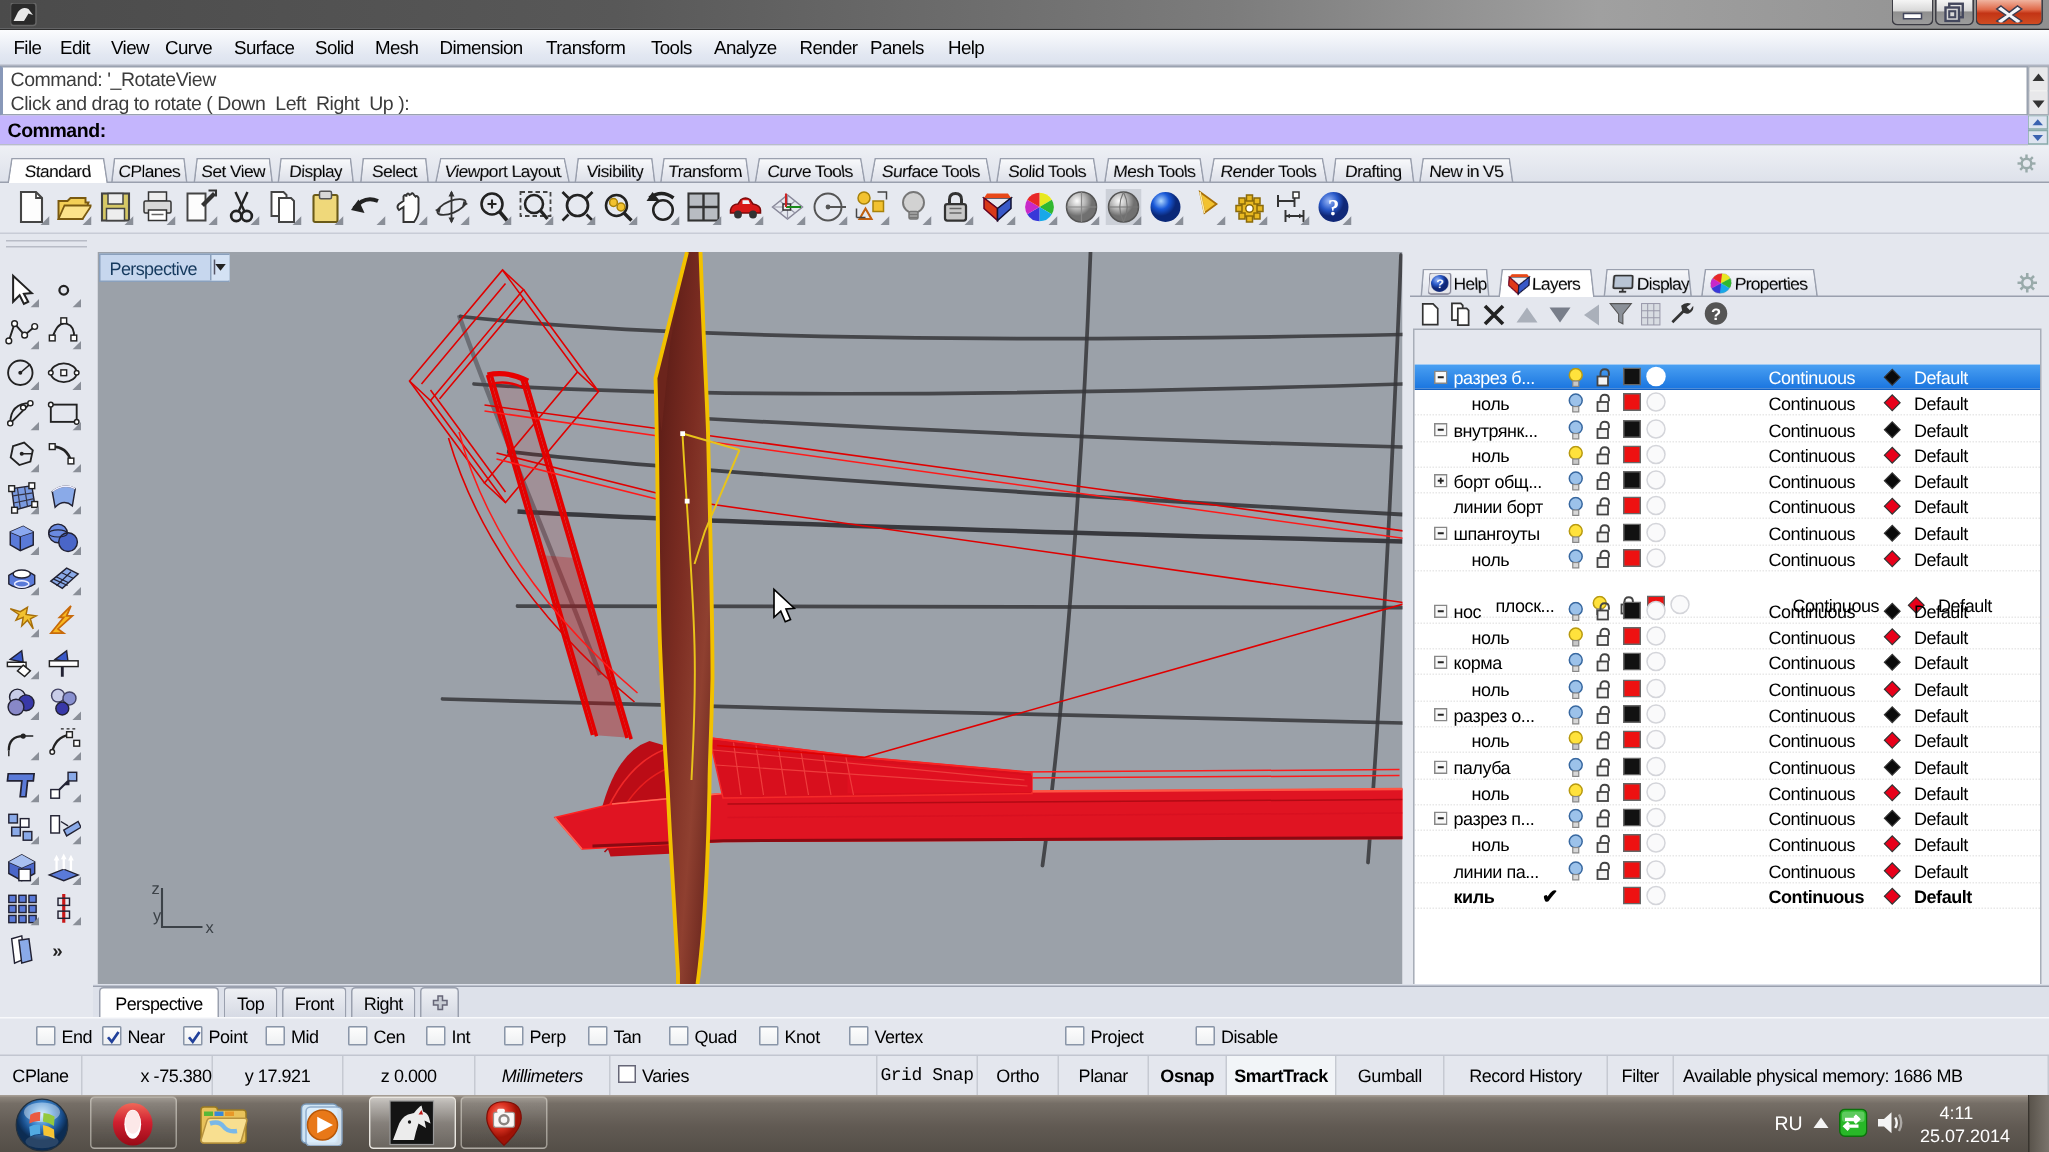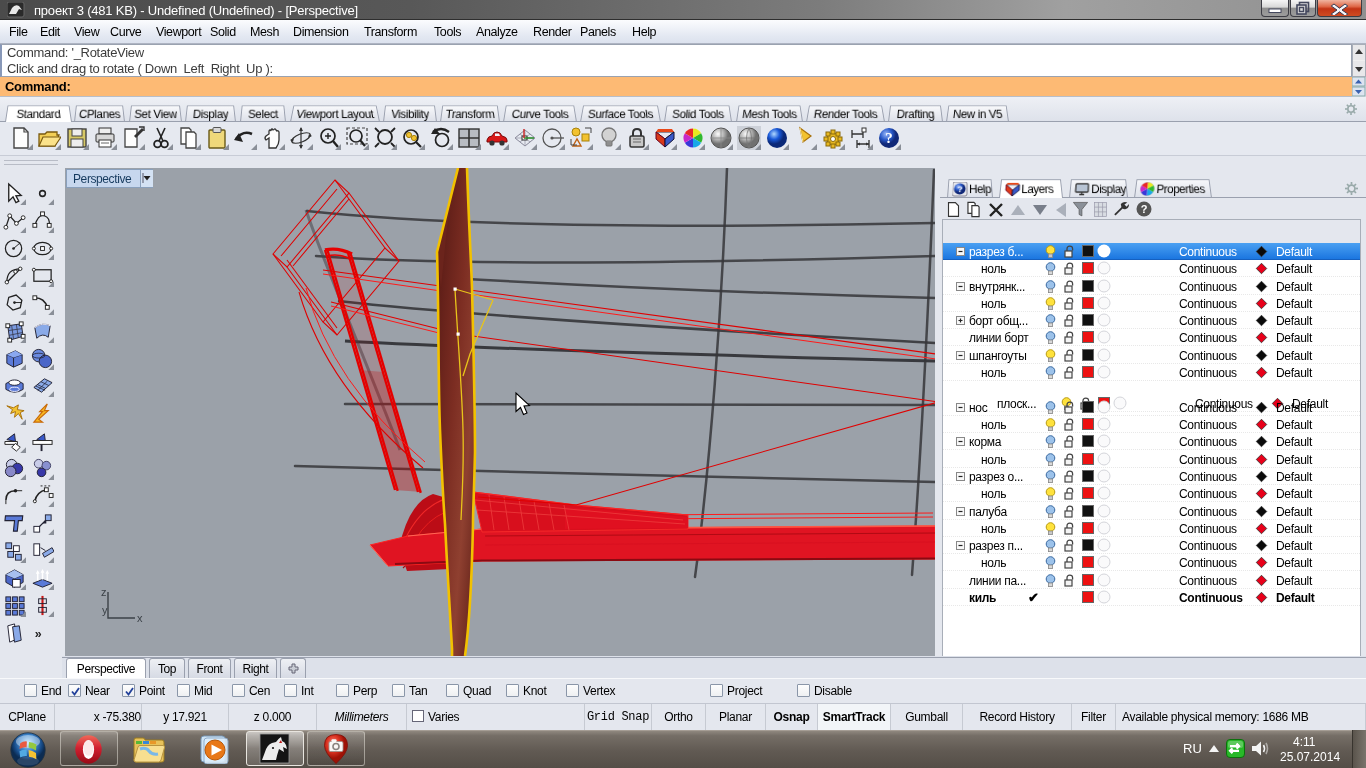--- a/index.html
+++ b/index.html
@@ -4,21 +4,21 @@
 html,body{width:1366px;height:768px;overflow:hidden;}
 body{font-family:"Liberation Sans",sans-serif;position:relative;background:#e4e7ee;}
 .ab{position:absolute;}
 #titlebar{left:0;top:0;width:1366px;height:20px;background:linear-gradient(to right,#4b4b4b,#585858 30%,#7c7c7c 60%,#a0a0a0 78%,#909090);border-bottom:1px solid #2e2e2e;}
 #titlebar .ttl{position:absolute;left:34px;top:3px;color:#fff;font-size:13px;letter-spacing:-0.2px;}
 .wbtn{position:absolute;top:0;height:17px;border:1px solid #3c3c44;border-top:none;border-radius:0 0 4px 4px;background:linear-gradient(#f5f5f5,#d8d8d8 45%,#8f8f8f 50%,#9c9c9c);}
 #wclose{background:linear-gradient(#f0b4a0,#e06a4a 40%,#c33415 55%,#cf4c22);}
 #menubar{left:0;top:20px;width:1366px;height:24px;background:linear-gradient(#fbfcfe,#e3e8f2 70%,#dce2ee);border-bottom:1px solid #aeb4c2;}
 .mi{position:absolute;top:5px;font-size:12.5px;color:#000;letter-spacing:-0.4px;}
 #cmdhist{left:0;top:44px;width:1352px;height:33px;background:#fff;border:1px solid #9aa2b0;border-left:2px solid #8898b8;color:#3c3c3c;font-size:13px;line-height:16px;padding:0 0 0 5px;letter-spacing:-0.3px;}
-#cmdline{left:0;top:77px;width:1352px;height:20px;background:#fdba74;border-bottom:1px solid #b8bec8;color:#000;font-size:13px;font-weight:bold;padding:2px 0 0 5px;letter-spacing:-0.3px;}
+#cmdline{left:0;top:77px;width:1352px;height:20px;background:#c4b5fd;border-bottom:1px solid #b8bec8;color:#000;font-size:13px;font-weight:bold;padding:2px 0 0 5px;letter-spacing:-0.3px;}
 #tabrow{left:0;top:97px;width:1366px;height:25px;background:linear-gradient(#eef0f5,#dde1ea);}
 .ttab{position:absolute;top:7px;height:18px;font-size:12px;letter-spacing:-0.4px;color:#000;text-align:center;background:linear-gradient(#f8f9fb,#dcdfe8);border:1px solid #9aa0ae;border-bottom:none;padding-top:2px;transform:perspective(8px) rotateX(2.1deg);transform-origin:bottom;}
 .ttab.on{background:#fff;z-index:3;}
 #toolbar{left:0;top:122px;width:1366px;height:34px;background:#e6e9f0;border-bottom:1px solid #c8ccd6;}
 #sidebar{left:0;top:156px;width:62px;height:529px;background:#e4e7ee;}
 #vplabel{left:66px;top:169px;width:87px;height:19px;background:#c7d7ee;border:1px solid #8aa0bc;font-size:12px;color:#163a5e;}
 #rpanel{left:940px;top:168px;width:426px;height:517px;background:#e4e7ee;}
 .ptab{position:absolute;top:10px;height:20px;font-size:12px;letter-spacing:-0.5px;color:#000;background:linear-gradient(#f6f7fa,#dde1ea);border:1px solid #9aa0ae;border-bottom:none;padding:3px 0 0 21px;transform:perspective(8px) rotateX(1.6deg);transform-origin:bottom;}
 .ptab.on{background:#fff;z-index:3;}
 #lhead{position:absolute;left:3px;top:54px;width:417px;height:21px;background:linear-gradient(#ffffff,#e7eaf1);border-bottom:1px solid #b8bec8;font-size:12px;color:#000;}
@@ -39,39 +39,38 @@
 .tbtn{position:absolute;top:1px;width:58px;height:35px;border:1px solid rgba(222,218,210,0.55);border-radius:3px;background:linear-gradient(rgba(255,255,255,0.18),rgba(255,255,255,0.04) 50%,rgba(0,0,0,0.08));}
 .tbtn.lit{background:linear-gradient(rgba(255,255,255,0.55),rgba(255,255,255,0.22) 50%,rgba(255,255,255,0.12));border-color:#e8e5df;}
 .trtxt{position:absolute;color:#fff;font-size:12px;}
 </style></head><body>
 
 <div id="titlebar" class="ab">
 <svg class="ab" style="left:7px;top:2px" width="18" height="16">
       <rect x="0" y="0" width="17" height="15" rx="2" fill="#2a2a2a" stroke="#666"></rect>
       <path d="M2,12 L5,6 Q8,2 12,4 L15,8 L12,7 L9,12 Z" fill="#e8e8e8"></path>
     </svg>
-<div class="ttl">проект 3 (481 KB) - Undefined (Undefined) - [Perspective]</div>
 <div class="wbtn" style="left:1261px;width:28px;"><svg width="26" height="15">
         <rect x="7" y="9" width="12" height="3.5" fill="#fff" stroke="#44485e" stroke-width="1"></rect>
       </svg></div>
 <div class="wbtn" style="left:1290px;width:26px;"><svg width="24" height="15">
         <rect x="8.5" y="2.5" width="9" height="9" fill="none" stroke="#44485e" stroke-width="1.6"></rect>
         <rect x="6" y="5" width="9" height="9" fill="#d8d8d8" stroke="#44485e" stroke-width="1.6"></rect>
         <rect x="8.5" y="7.5" width="4" height="4" fill="none" stroke="#44485e" stroke-width="1.4"></rect>
       </svg></div>
 <div class="wbtn" id="wclose" style="left:1317px;width:45px;"><svg width="43" height="15">
         <path d="M16,4 L21.5,8.2 L27,4 L29.8,6 L24,10 L29.8,14 L27,16 L21.5,11.8 L16,16 L13.2,14 L19,10 L13.2,6 Z" fill="#f4f4f8" stroke="#3c3c50" stroke-width="1"></path>
       </svg></div>
 </div>
 <div id="menubar" class="ab">
 <span class="mi" style="left:9px">File</span>
 <span class="mi" style="left:40px">Edit</span>
 <span class="mi" style="left:74px">View</span>
 <span class="mi" style="left:110px">Curve</span>
-<span class="mi" style="left:156px">Viewport</span>
+<span class="mi" style="left:156px">Surface</span>
 <span class="mi" style="left:210px">Solid</span>
 <span class="mi" style="left:250px">Mesh</span>
 <span class="mi" style="left:293px">Dimension</span>
 <span class="mi" style="left:364px">Transform</span>
 <span class="mi" style="left:434px">Tools</span>
 <span class="mi" style="left:476px">Analyze</span>
 <span class="mi" style="left:533px">Render</span>
 <span class="mi" style="left:580px">Panels</span>
 <span class="mi" style="left:632px">Help</span>
 </div>

